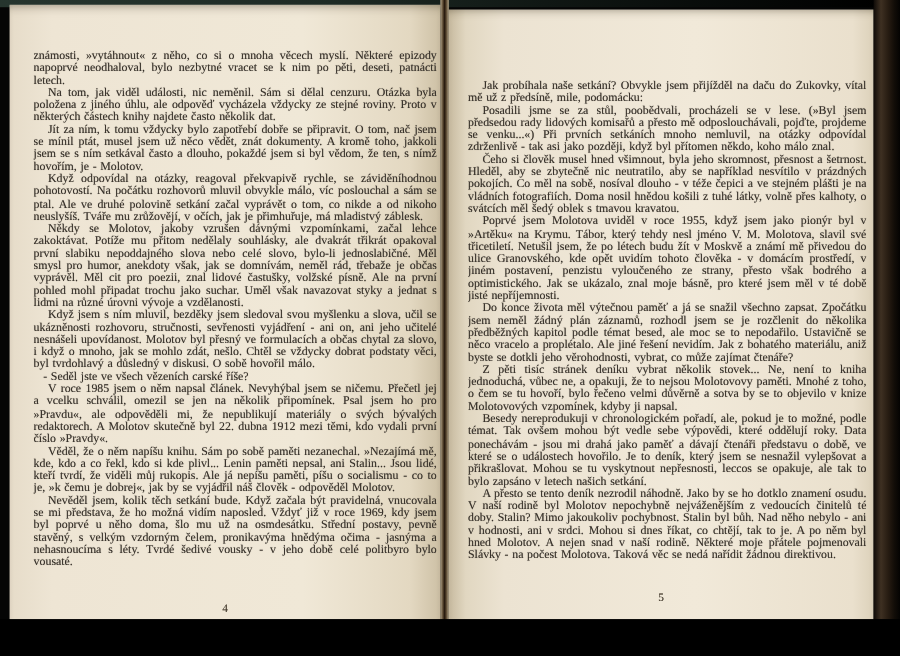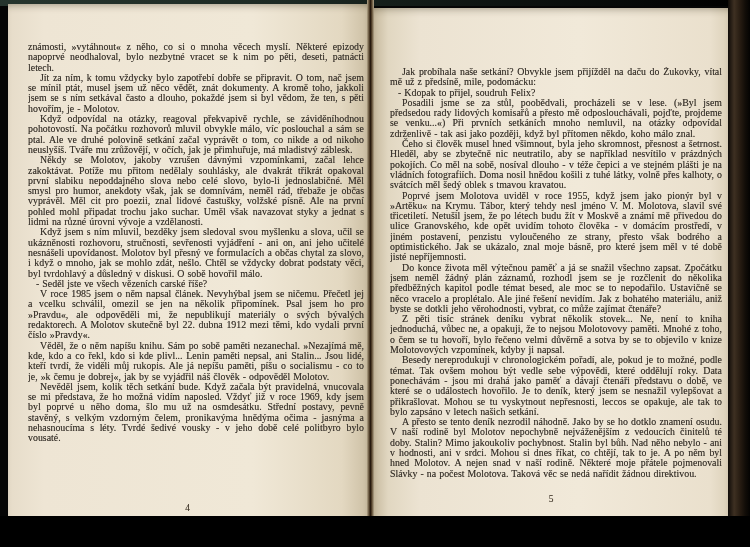--- a/index.html
+++ b/index.html
@@ -47,38 +47,38 @@
 </style>
 </head>
 <body>
 
 <div class="scene">
   <div class="top-bar"></div>
 
   <div class="page page-left">
     <div class="text-block tb-left" id="left-text">
         <p class="para continuation">známosti, »vytáhnout« z něho, co si o mnoha věcech myslí. Některé epizody napoprvé neodhaloval, bylo nezbytné vracet se k nim po pěti, deseti, patnácti letech.</p>
-        <p class="para normal">Jít za ním, k tomu vždycky bylo zapotřebí dobře se připravit. O tom, nač jsem se mínil ptát, musel jsem už něco vědět, znát dokumenty. A kromě toho, jakkoli jsem se s ním setkával často a dlouho, pokaždé jsem si byl vědom, že ten, s pěti hovořím, je - Molotov.</p>
+        <p class="para normal">Na tom, jak viděl události, nic neměnil. Sám si dělal cenzuru. Otázka byla položena z jiného úhlu, ale odpověď vycházela vždycky ze stejné roviny. Proto v některých částech knihy najdete často několik dat.</p>
+        <p class="para normal">Jít za ním, k tomu vždycky bylo zapotřebí dobře se připravit. O tom, nač jsem se mínil ptát, musel jsem už něco vědět, znát dokumenty. A kromě toho, jakkoli jsem se s ním setkával často a dlouho, pokaždé jsem si byl vědom, že ten, s nímž hovořím, je - Molotov.</p>
         <p class="para normal">Když odpovídal na otázky, reagoval překvapivě rychle, se záviděníhodnou pohotovostí. Na počátku rozhovorů mluvil obvykle málo, víc poslouchal a sám se ptal. Ale ve druhé polovině setkání začal vyprávět o tom, co nikde a od nikoho neuslyšíš. Tváře mu zrůžovějí, v očích, jak je přimhuřuje, má mladistvý záblesk.</p>
         <p class="para normal">Někdy se Molotov, jakoby vzrušen dávnými vzpomínkami, začal lehce zakoktávat. Potíže mu přitom nedělaly souhlásky, ale dvakrát třikrát opakoval první slabiku nepoddajného slova nebo celé slovo, bylo-li jednoslabičné. Měl smysl pro humor, anekdoty však, jak se domnívám, neměl rád, třebaže je občas vyprávěl. Měl cit pro poezii, znal lidové častušky, volžské písně. Ale na první pohled mohl připadat trochu jako suchar. Uměl však navazovat styky a jednat s lidmi na různé úrovni vývoje a vzdělanosti.</p>
         <p class="para normal">Když jsem s ním mluvil, bezděky jsem sledoval svou myšlenku a slova, učil se ukázněnosti rozhovoru, stručnosti, sevřenosti vyjádření - ani on, ani jeho učitelé nesnášeli upovídanost. Molotov byl přesný ve formulacích a občas chytal za slovo, i když o mnoho, jak se mohlo zdát, nešlo. Chtěl se vždycky dobrat podstaty věci, byl tvrdohlavý a důsledný v diskusi. O sobě hovořil málo.</p>
         <p class="para dialog-italic">- Seděl jste ve všech vězeních carské říše?</p>
         <p class="para normal">V roce 1985 jsem o něm napsal článek. Nevyhýbal jsem se ničemu. Přečetl jej a vcelku schválil, omezil se jen na několik připomínek. Psal jsem ho pro »Pravdu«, ale odpověděli mi, že nepublikují materiály o svých bývalých redaktorech. A Molotov skutečně byl 22. dubna 1912 mezi těmi, kdo vydali první číslo »Pravdy«.</p>
         <p class="para normal">Věděl, že o něm napíšu knihu. Sám po sobě paměti nezanechal. »Nezajímá mě, kde, kdo a co řekl, kdo si kde plivl... Lenin paměti nepsal, ani Stalin... Jsou lidé, kteří tvrdí, že viděli můj rukopis. Ale já nepíšu paměti, píšu o socialismu - co to je, »k čemu je dobrej«, jak by se vyjádřil náš člověk - odpověděl Molotov.</p>
         <p class="para normal">Nevěděl jsem, kolik těch setkání bude. Když začala být pravidelná, vnucovala se mi představa, že ho možná vidím naposled. Vždyť již v roce 1969, kdy jsem byl poprvé u něho doma, šlo mu už na osmdesátku. Střední postavy, pevně stavěný, s velkým vzdorným čelem, pronikavýma hnědýma očima - jasnýma a nehasnoucíma s léty. Tvrdé šedivé vousky - v jeho době celé politbyro bylo vousaté.</p>
       </div>
     <div class="page-number pn-left">4</div>
   </div>
 
   <div class="gutter"></div>
 
   <div class="page page-right">
     <div class="text-block tb-right" id="right-text">
         <p class="para normal">Jak probíhala naše setkání? Obvykle jsem přijížděl na daču do Žukovky, vítal mě už z předsíně, mile, podomácku:</p>
-        <p class="para dialog">- Kdopak to přijel, soudruh Felix?</p>
         <p class="para normal">Posadili jsme se za stůl, poobědvali, procházeli se v lese. (»Byl jsem předsedou rady lidových komisařů a přesto mě odposlouchávali, pojďte, projdeme se venku...«) Při prvních setkáních mnoho nemluvil, na otázky odpovídal zdrženlivě - tak asi jako později, když byl přítomen někdo, koho málo znal.</p>
         <p class="para normal">Čeho si člověk musel hned všimnout, byla jeho skromnost, přesnost a šetrnost. Hleděl, aby se zbytečně nic neutratilo, aby se například nesvítilo v prázdných pokojích. Co měl na sobě, nosíval dlouho - v téže čepici a ve stejném plášti je na vládních fotografiích. Doma nosil hnědou košili z tuhé látky, volně přes kalhoty, o svátcích měl šedý oblek s tmavou kravatou.</p>
         <p class="para normal">Poprvé jsem Molotova uviděl v roce 1955, když jsem jako pionýr byl v »Artěku« na Krymu. Tábor, který tehdy nesl jméno V. M. Molotova, slavil své třicetiletí. Netušil jsem, že po létech budu žít v Moskvě a známí mě přivedou do ulice Granovského, kde opět uvidím tohoto člověka - v domácím prostředí, v jiném postavení, penzistu vyloučeného ze strany, přesto však bodrého a optimistického. Jak se ukázalo, znal moje básně, pro které jsem měl v té době jisté nepříjemnosti.</p>
         <p class="para normal">Do konce života měl výtečnou paměť a já se snažil všechno zapsat. Zpočátku jsem neměl žádný plán záznamů, rozhodl jsem se je rozčlenit do několika předběžných kapitol podle témat besed, ale moc se to nepodařilo. Ustavičně se něco vracelo a proplétalo. Ale jiné řešení nevidím. Jak z bohatého materiálu, aniž byste se dotkli jeho věrohodnosti, vybrat, co může zajímat čtenáře?</p>
         <p class="para normal">Z pěti tisíc stránek deníku vybrat několik stovek... Ne, není to kniha jednoduchá, vůbec ne, a opakuji, že to nejsou Molotovovy paměti. Mnohé z toho, o čem se tu hovoří, bylo řečeno velmi důvěrně a sotva by se to objevilo v knize Molotovových vzpomínek, kdyby ji napsal.</p>
         <p class="para normal">Besedy nereprodukuji v chronologickém pořadí, ale, pokud je to možné, podle témat. Tak ovšem mohou být vedle sebe výpovědi, které oddělují roky. Data ponechávám - jsou mi drahá jako paměť a dávají čtenáři představu o době, ve které se o událostech hovořilo. Je to deník, který jsem se nesnažil vylepšovat a přikrašlovat. Mohou se tu vyskytnout nepřesnosti, leccos se opakuje, ale tak to bylo zapsáno v letech našich setkání.</p>
         <p class="para normal">A přesto se tento deník nezrodil náhodně. Jako by se ho dotklo znamení osudu. V naší rodině byl Molotov nepochybně nejváženějším z vedoucích činitelů té doby. Stalin? Mimo jakoukoliv pochybnost. Stalin byl bůh. Nad něho nebylo - ani v hodnosti, ani v srdci. Mohou si dnes říkat, co chtějí, tak to je. A po něm byl hned Molotov. A nejen snad v naší rodině. Některé moje přátele pojmenovali Slávky - na počest Molotova. Taková věc se nedá nařídit žádnou direktivou.</p>
       </div>
     <div class="page-number pn-right">5</div>
   </div>

